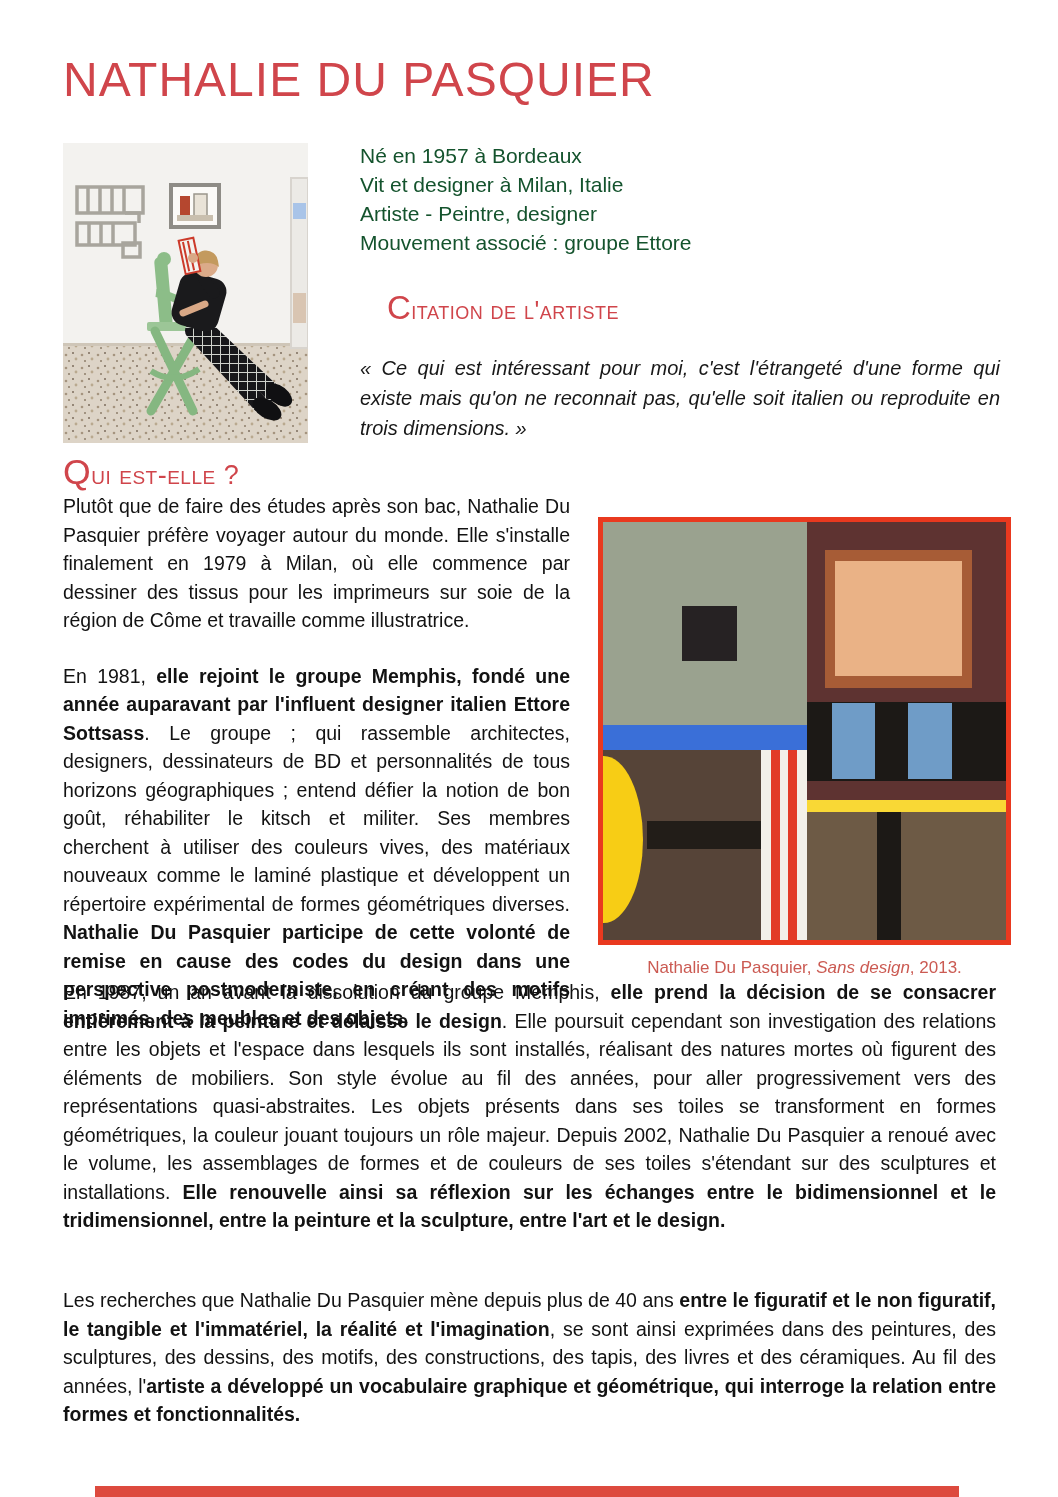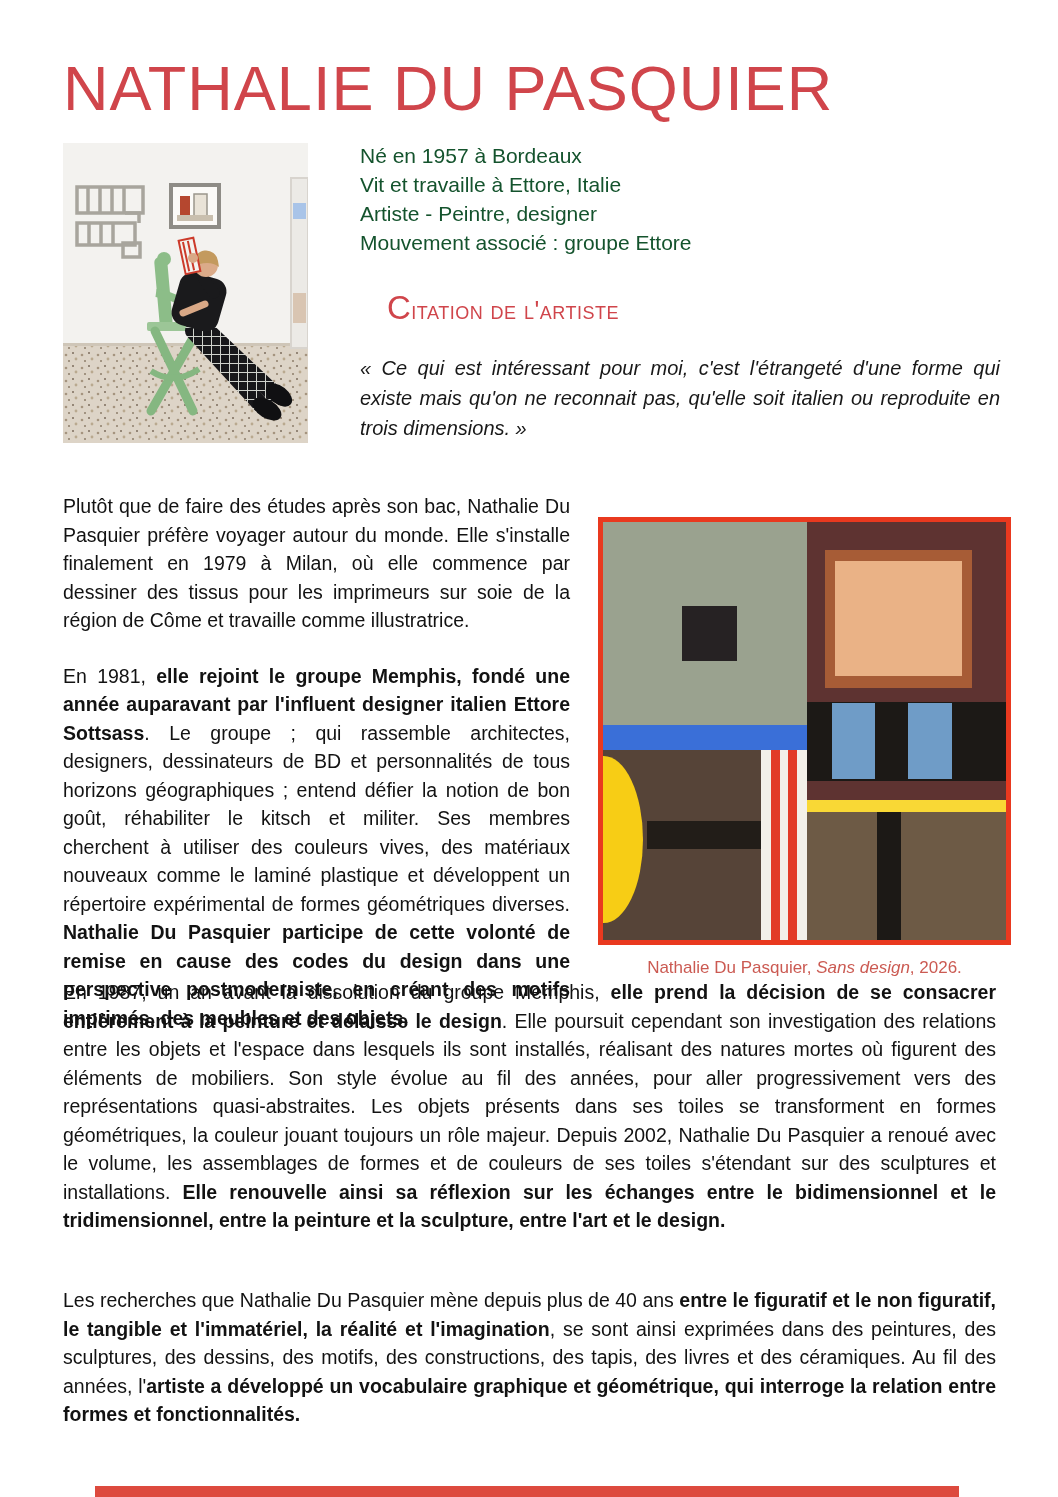--- a/index.html
+++ b/index.html
@@ -13,21 +13,21 @@
     position:relative;
     width:1058px;height:1497px;
     margin:0 auto;
     background:#ffffff;
     font-family:"Liberation Sans", sans-serif;
     color:var(--ink);
     overflow:hidden;
   }
   .page-title{
     position:absolute;left:63px;top:52px;
-    font-size:63px;font-weight:400;letter-spacing:1px;
+    font-size:48px;font-weight:400;letter-spacing:1px;
     color:var(--accent);
     white-space:nowrap;
   }
   .artist-photo{
     position:absolute;left:63px;top:143px;
     width:245px;height:300px;
     background:#f3f2ef;
   }
   .info-block{
     position:absolute;left:360px;top:141px;width:640px;
@@ -169,28 +169,29 @@
           <path d="M123 98 V128 M128 98 V128" stroke="#cc3a2a" stroke-width="2"></path>
         </g>
         <circle cx="130" cy="115" r="5" fill="#d9a886"></circle>
       </g>
     </svg>
   </div>
 
   <div class="info-block">
     <div class="bio-list">
         <div>Né en 1957 à Bordeaux</div>
-        <div>Vit et travaille à Ettore, Italie</div>
+        <div>Vit et designer à Milan, Italie</div>
         <div>Artiste - Peintre, designer</div>
         <div>Mouvement associé : groupe Ettore</div>
       </div>
     <div class="sc-heading quote-heading">Citation de l'artiste</div>
     <div class="artist-quote">« Ce qui est intéressant pour moi, c'est l'étrangeté d'une forme qui existe mais qu'on ne reconnait pas, qu'elle soit italien ou reproduite en trois dimensions. »</div>
   </div>
 
+  <div class="sc-heading who-heading">Qui est-elle ?</div>
 
   <div class="left-col">
     <p class="body-par"><span>Plutôt que de faire des études après son bac, Nathalie Du Pasquier préfère voyager autour du monde. Elle s'installe finalement en 1979 à Milan, où elle commence par dessiner des tissus pour les imprimeurs sur soie de la région de Côme et travaille comme illustratrice.</span></p>
     <p class="body-par"><span>En 1981, </span><span class="b">elle rejoint le groupe Memphis, fondé une année auparavant par l'influent designer italien Ettore Sottsass</span><span>. Le groupe ; qui rassemble architectes, designers, dessinateurs de BD et personnalités de tous horizons géographiques ; entend défier la notion de bon goût, réhabiliter le kitsch et militer. Ses membres cherchent à utiliser des couleurs vives, des matériaux nouveaux comme le laminé plastique et développent un répertoire expérimental de formes géométriques diverses. </span><span class="b">Nathalie Du Pasquier participe de cette volonté de remise en cause des codes du design dans une perspective postmoderniste, en créant des motifs imprimés, des meubles et des objets.</span></p>
   </div>
 
   <div class="right-col">
     <div class="painting" style="border-color: rgb(233, 57, 31);">
         <div class="shape" style="left: 0%; top: 0%; width: 50.5%; height: 48.5%; background: rgb(154, 162, 143);"></div>
         <div class="shape" style="left: 0%; top: 48.5%; width: 50.5%; height: 6%; background: rgb(58, 111, 216);"></div>
@@ -206,21 +207,21 @@
         <div class="shape" style="left: 50.5%; top: 0%; width: 49.5%; height: 66.4%; background: rgb(94, 51, 49);"></div>
         <div class="shape" style="left: 55%; top: 6.6%; width: 36.6%; height: 33%; background: rgb(167, 92, 54);"></div>
         <div class="shape" style="left: 57.6%; top: 9.4%; width: 31.4%; height: 27.4%; background: rgb(234, 178, 134);"></div>
         <div class="shape" style="left: 50.5%; top: 43%; width: 49.5%; height: 19%; background: rgb(28, 25, 22);"></div>
         <div class="shape" style="left: 56.8%; top: 43.4%; width: 10.6%; height: 18.2%; background: rgb(111, 156, 199);"></div>
         <div class="shape" style="left: 75.8%; top: 43.4%; width: 10.8%; height: 18.2%; background: rgb(111, 156, 199);"></div>
         <div class="shape" style="left: 50.5%; top: 66.4%; width: 49.5%; height: 2.9%; background: rgb(249, 216, 53);"></div>
         <div class="shape" style="left: 50.5%; top: 69.3%; width: 49.5%; height: 30.7%; background: rgb(109, 90, 69);"></div>
         <div class="shape" style="left: 68%; top: 69.3%; width: 6%; height: 30.7%; background: rgb(28, 25, 22);"></div>
       </div>
-    <div class="artwork-caption"><span>Nathalie Du Pasquier, </span><span class="i">Sans design</span><span>, 2026.</span></div>
+    <div class="artwork-caption"><span>Nathalie Du Pasquier, </span><span class="i">Sans design</span><span>, 2013.</span></div>
   </div>
 
   <div class="full-par-1">
     <p class="body-par"><span>En 1987, un an avant la dissolution du groupe Memphis, </span><span class="b">elle prend la décision de se consacrer entièrement à la peinture et délaisse le design</span><span>. Elle poursuit cependant son investigation des relations entre les objets et l'espace dans lesquels ils sont installés, réalisant des natures mortes où figurent des éléments de mobiliers. Son style évolue au fil des années, pour aller progressivement vers des représentations quasi-abstraites. Les objets présents dans ses toiles se transforment en formes géométriques, la couleur jouant toujours un rôle majeur. Depuis 2002, Nathalie Du Pasquier a renoué avec le volume, les assemblages de formes et de couleurs de ses toiles s'étendant sur des sculptures et installations. </span><span class="b">Elle renouvelle ainsi sa réflexion sur les échanges entre le bidimensionnel et le tridimensionnel, entre la peinture et la sculpture, entre l'art et le design.</span></p>
   </div>
 
   <div class="full-par-2">
     <p class="body-par"><span>Les recherches que Nathalie Du Pasquier mène depuis plus de 40 ans </span><span class="b">entre le figuratif et le non figuratif, le tangible et l'immatériel, la réalité et l'imagination</span><span>, se sont ainsi exprimées dans des peintures, des sculptures, des dessins, des motifs, des constructions, des tapis, des livres et des céramiques. Au fil des années, l'</span><span class="b">artiste a développé un vocabulaire graphique et géométrique, qui interroge la relation entre formes et fonctionnalités.</span></p>
   </div>
 

